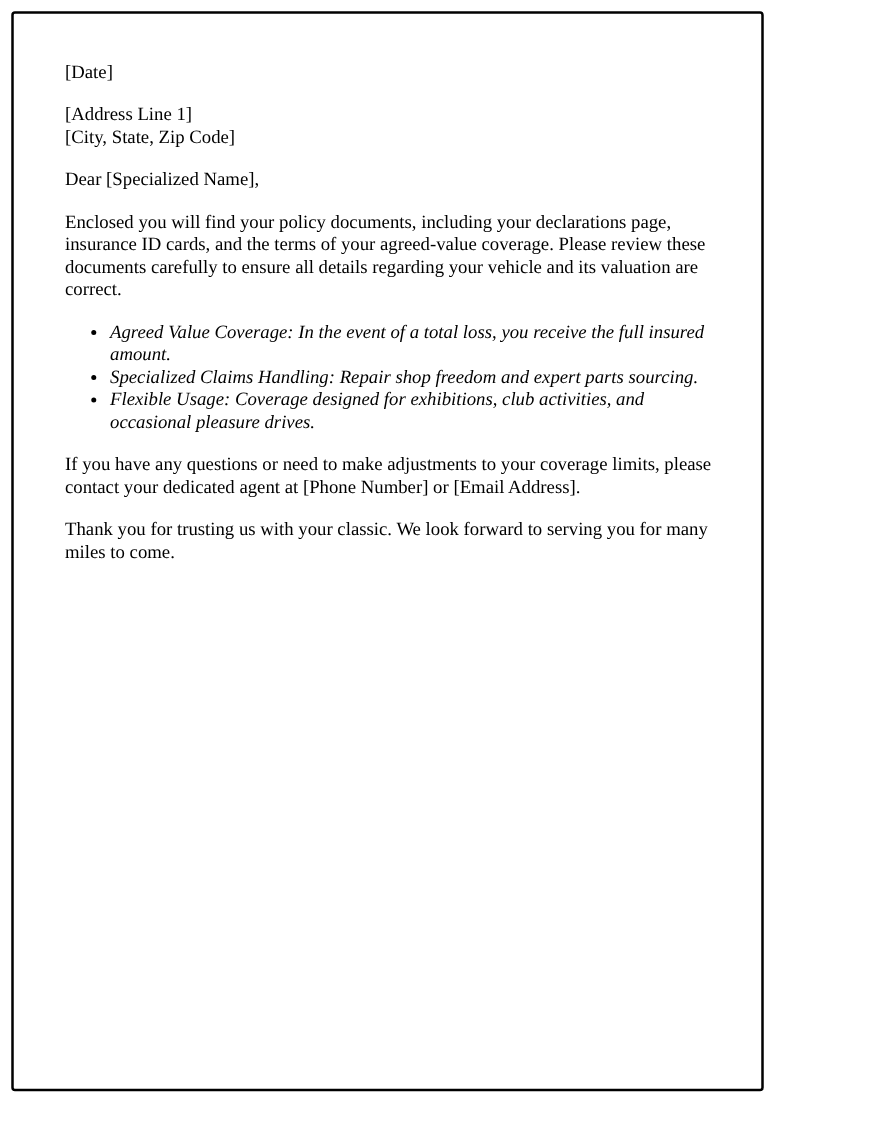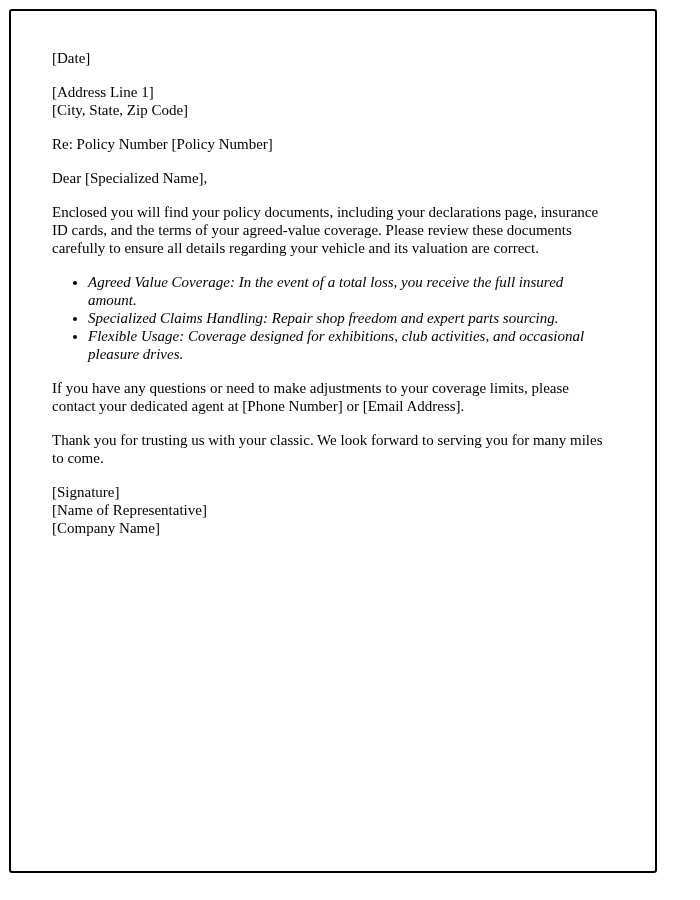--- a/index.html
+++ b/index.html
@@ -7,21 +7,21 @@
     width: 700px;
     height: 900px;
     background: #ffffff;
     font-family: "Liberation Serif", "DejaVu Serif", serif;
     color: #000000;
   }
   .page-border {
     position: absolute;
     left: 9px;
     top: 9px;
-    width: 648px;
+    width: 602px;
     height: 864px;
     border: 2px solid #000000;
     border-radius: 3px;
     background: #ffffff;
   }
   .letter-content {
     padding: 38px 40px 0 41px;
     font-size: 15px;
     line-height: 18px;
   }
@@ -43,39 +43,33 @@
 <div class="page-border">
   <div class="letter-content">
 
     <div class="block">[Date]</div>
 
     <div class="block">
       <span class="line">[Address Line 1]</span>
       <span class="line">[City, State, Zip Code]</span>
     </div>
 
-    <div class="block">Re: Policy Number [Policy Number]</div>
 
     <div class="block">Dear [Specialized Name],</div>
 
 
     <p class="paragraph">Enclosed you will find your policy documents, including your declarations page, insurance ID cards, and the terms of your agreed-value coverage. Please review these documents carefully to ensure all details regarding your vehicle and its valuation are correct.</p>
 
 
     <ul class="benefits">
       <li>Agreed Value Coverage: In the event of a total loss, you receive the full insured amount.</li>
       <li>Specialized Claims Handling: Repair shop freedom and expert parts sourcing.</li>
       <li>Flexible Usage: Coverage designed for exhibitions, club activities, and occasional pleasure drives.</li>
     </ul>
 
     <p class="paragraph">If you have any questions or need to make adjustments to your coverage limits, please contact your dedicated agent at [Phone Number] or [Email Address].</p>
 
     <p class="paragraph">Thank you for trusting us with your classic. We look forward to serving you for many miles to come.</p>
 
 
-    <div class="block signature-block">
-      <span class="line">[Signature]</span>
-      <span class="line">[Name of Representative]</span>
-      <span class="line">[Company Name]</span>
-    </div>
 
   </div>
 </div>
 
 </body></html>

